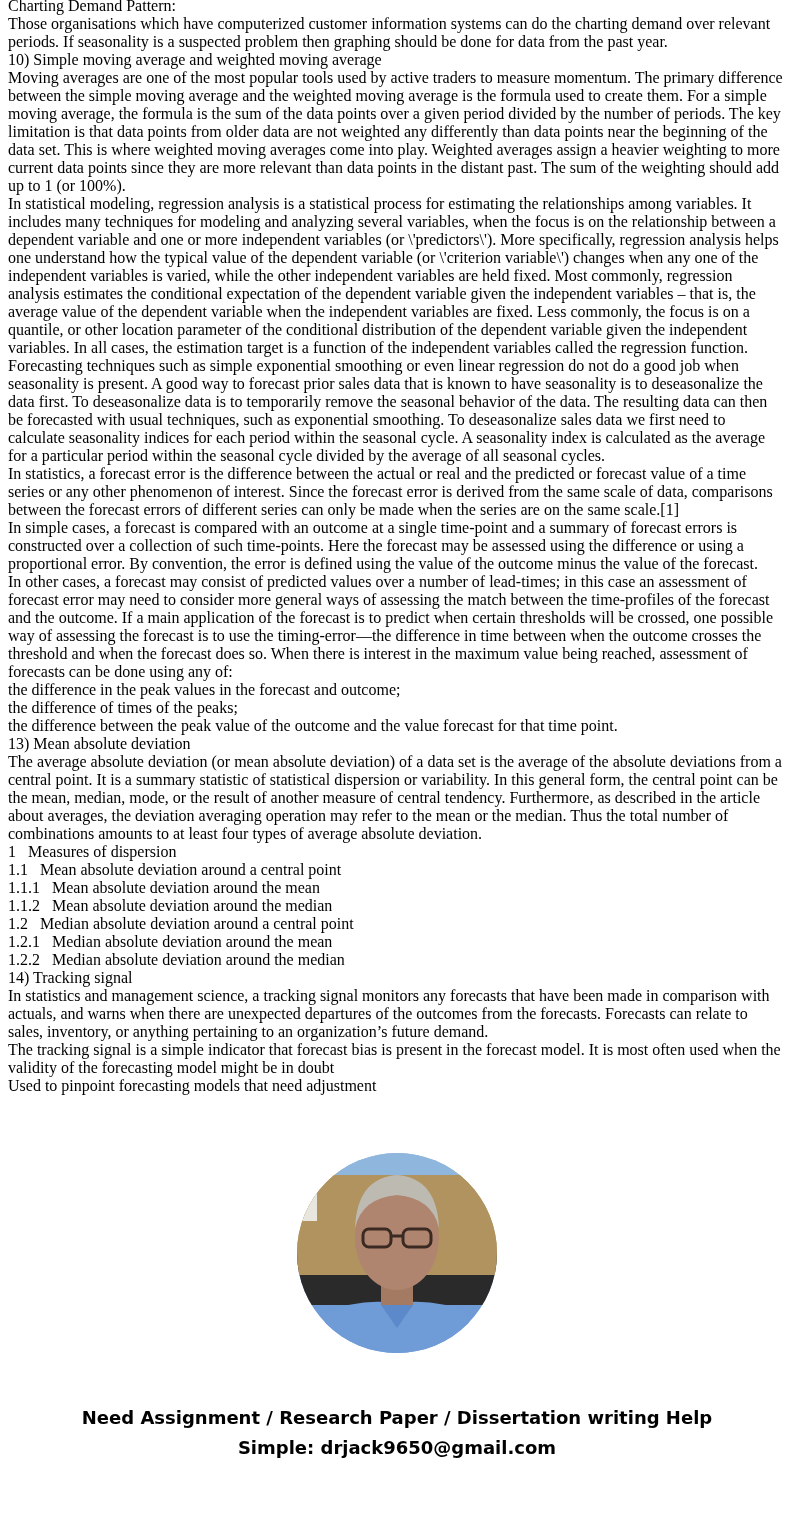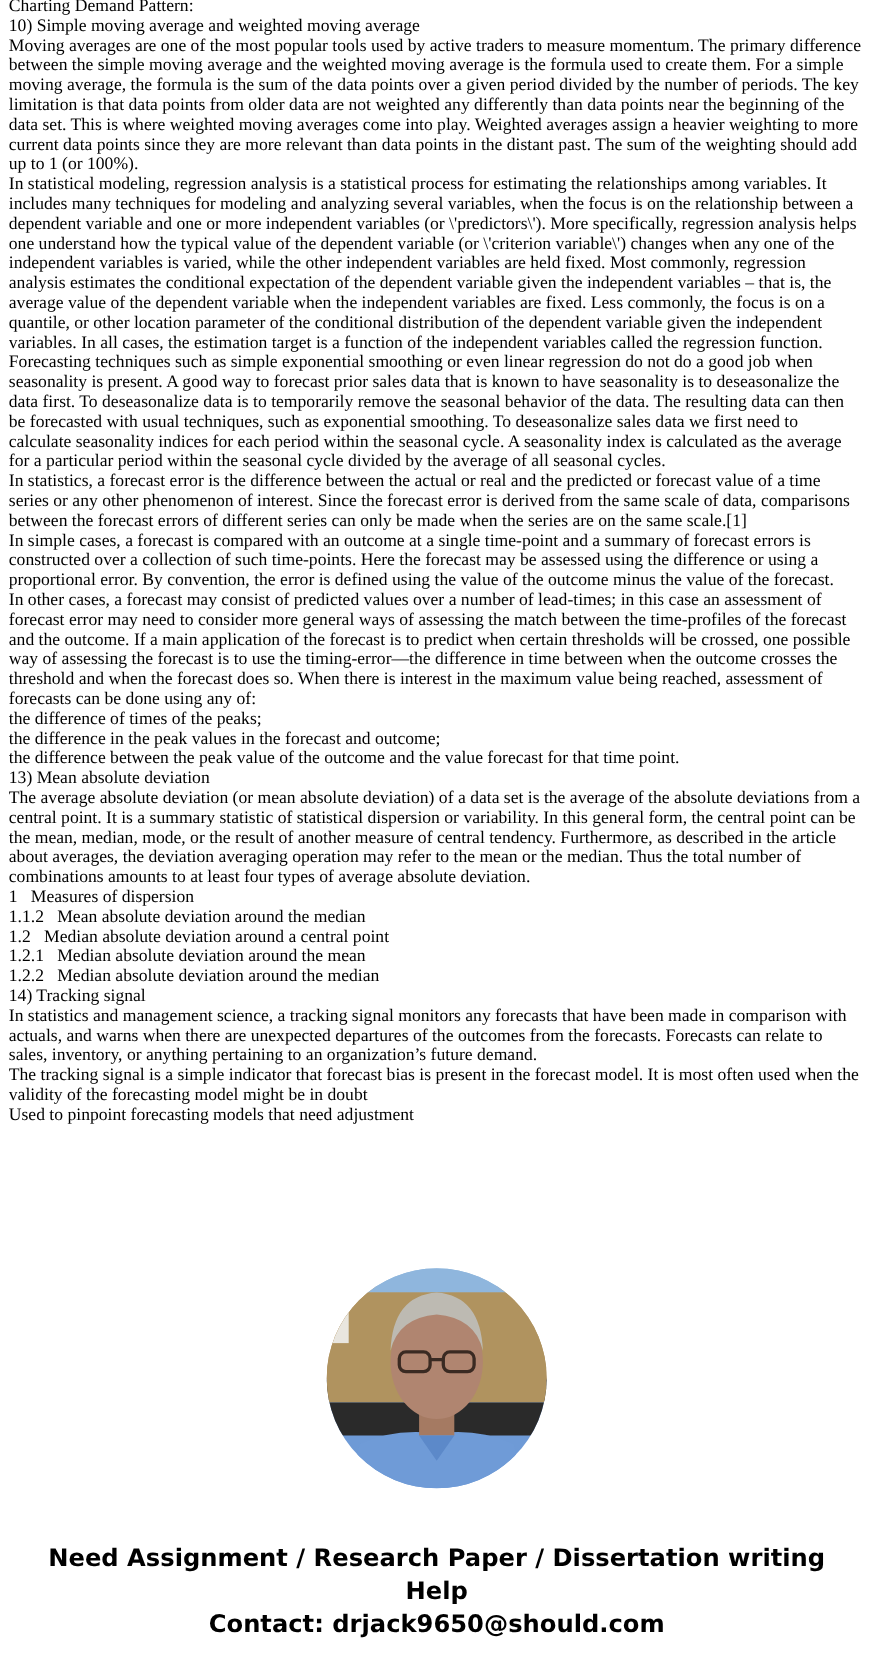--- a/index.html
+++ b/index.html
@@ -10,41 +10,44 @@
     font-family: "Liberation Serif", serif; font-size: 16px; line-height: 18px; color: #000;
   }
   .doc p { margin: 0; }
   .avatar {
     position: absolute; left: 297px; top: 1153px; width: 200px; height: 200px;
     border-radius: 50%; overflow: hidden;
     background: linear-gradient(180deg, #8fb6dd 0%, #8fb6dd 8%, #b79a6a 9%, #a88a5c 50%, #2b2b2b 51%, #2b2b2b 60%, #6e9ad6 61%, #6e9ad6 100%);
   }
   .cta {
     position: absolute; left: 0; top: 1403px; width: 794px; text-align: center;
-    font-family: "DejaVu Sans", sans-serif; font-weight: bold; font-size: 22px; line-height: 30px; color: #000;
+    font-family: "DejaVu Sans", sans-serif; font-weight: bold; font-size: 18px; line-height: 30px; color: #000;
   }
 </style>
 </head>
 <body>
 
 <div class="doc">
   <p>Charting Demand Pattern:</p>
+  <p>Those organisations which have computerized customer information systems can do the charting demand over relevant periods. If seasonality is a suspected problem then graphing should be done for data from the past year.</p>
   <p>10) Simple moving average and weighted moving average</p>
   <p>Moving averages are one of the most popular tools used by active traders to measure momentum. The primary difference between the simple moving average and the weighted moving average is the formula used to create them. For a simple moving average, the formula is the sum of the data points over a given period divided by the number of periods. The key limitation is that data points from older data are not weighted any differently than data points near the beginning of the data set. This is where weighted moving averages come into play. Weighted averages assign a heavier weighting to more current data points since they are more relevant than data points in the distant past. The sum of the weighting should add up to 1 (or 100%).</p>
   <p>In statistical modeling, regression analysis is a statistical process for estimating the relationships among variables. It includes many techniques for modeling and analyzing several variables, when the focus is on the relationship between a dependent variable and one or more independent variables (or \'predictors\'). More specifically, regression analysis helps one understand how the typical value of the dependent variable (or \'criterion variable\') changes when any one of the independent variables is varied, while the other independent variables are held fixed. Most commonly, regression analysis estimates the conditional expectation of the dependent variable given the independent variables – that is, the average value of the dependent variable when the independent variables are fixed. Less commonly, the focus is on a quantile, or other location parameter of the conditional distribution of the dependent variable given the independent variables. In all cases, the estimation target is a function of the independent variables called the regression function.</p>
   <p>Forecasting techniques such as simple exponential smoothing or even linear regression do not do a good job when seasonality is present. A good way to forecast prior sales data that is known to have seasonality is to deseasonalize the data first. To deseasonalize data is to temporarily remove the seasonal behavior of the data. The resulting data can then be forecasted with usual techniques, such as exponential smoothing. To deseasonalize sales data we first need to calculate seasonality indices for each period within the seasonal cycle. A seasonality index is calculated as the average for a particular period within the seasonal cycle divided by the average of all seasonal cycles.</p>
   <p>In statistics, a forecast error is the difference between the actual or real and the predicted or forecast value of a time series or any other phenomenon of interest. Since the forecast error is derived from the same scale of data, comparisons between the forecast errors of different series can only be made when the series are on the same scale.[1]</p>
   <p>In simple cases, a forecast is compared with an outcome at a single time-point and a summary of forecast errors is constructed over a collection of such time-points. Here the forecast may be assessed using the difference or using a proportional error. By convention, the error is defined using the value of the outcome minus the value of the forecast.</p>
   <p>In other cases, a forecast may consist of predicted values over a number of lead-times; in this case an assessment of forecast error may need to consider more general ways of assessing the match between the time-profiles of the forecast and the outcome. If a main application of the forecast is to predict when certain thresholds will be crossed, one possible way of assessing the forecast is to use the timing-error—the difference in time between when the outcome crosses the threshold and when the forecast does so. When there is interest in the maximum value being reached, assessment of forecasts can be done using any of:</p>
+  <p>the difference in the peak values in the forecast and outcome;</p>
   <p>the difference of times of the peaks;</p>
-  <p>the difference in the peak values in the forecast and outcome;</p>
   <p>the difference between the peak value of the outcome and the value forecast for that time point.</p>
   <p>13) Mean absolute deviation</p>
   <p>The average absolute deviation (or mean absolute deviation) of a data set is the average of the absolute deviations from a central point. It is a summary statistic of statistical dispersion or variability. In this general form, the central point can be the mean, median, mode, or the result of another measure of central tendency. Furthermore, as described in the article about averages, the deviation averaging operation may refer to the mean or the median. Thus the total number of combinations amounts to at least four types of average absolute deviation.</p>
   <p style="white-space:pre">1   Measures of dispersion</p>
+  <p style="white-space:pre">1.1   Mean absolute deviation around a central point</p>
+  <p style="white-space:pre">1.1.1   Mean absolute deviation around the mean</p>
   <p style="white-space:pre">1.1.2   Mean absolute deviation around the median</p>
   <p style="white-space:pre">1.2   Median absolute deviation around a central point</p>
   <p style="white-space:pre">1.2.1   Median absolute deviation around the mean</p>
   <p style="white-space:pre">1.2.2   Median absolute deviation around the median</p>
   <p>14) Tracking signal</p>
   <p>In statistics and management science, a tracking signal monitors any forecasts that have been made in comparison with actuals, and warns when there are unexpected departures of the outcomes from the forecasts. Forecasts can relate to sales, inventory, or anything pertaining to an organization’s future demand.</p>
   <p>The tracking signal is a simple indicator that forecast bias is present in the forecast model. It is most often used when the validity of the forecasting model might be in doubt</p>
   <p>Used to pinpoint forecasting models that need adjustment</p>
 </div>
 
@@ -60,14 +63,14 @@
     <path d="M58 75 Q60 25 100 22 Q140 25 142 75 Q135 45 100 42 Q65 45 58 75 Z" fill="#bdbab2"></path>
     <rect x="66" y="76" width="28" height="18" rx="6" fill="none" stroke="#3a2a22" stroke-width="3"></rect>
     <rect x="106" y="76" width="28" height="18" rx="6" fill="none" stroke="#3a2a22" stroke-width="3"></rect>
     <line x1="94" y1="83" x2="106" y2="83" stroke="#3a2a22" stroke-width="3"></line>
     <path d="M84 152 L100 175 L116 152" fill="#5c89c9"></path>
   </svg>
 </div>
 
 <div class="cta">
   <div style="padding:0 30px;">Need Assignment / Research Paper / Dissertation writing Help</div>
-  <div>Contact: drjack9650@should.com</div>
+  <div>Simple: drjack9650@gmail.com</div>
 </div>
 
 </body></html>

